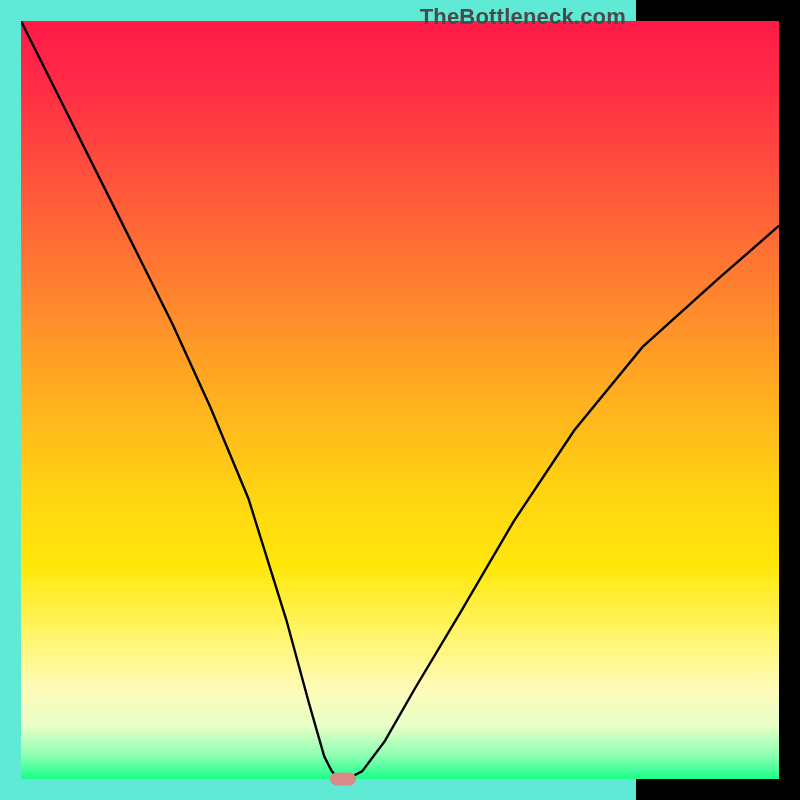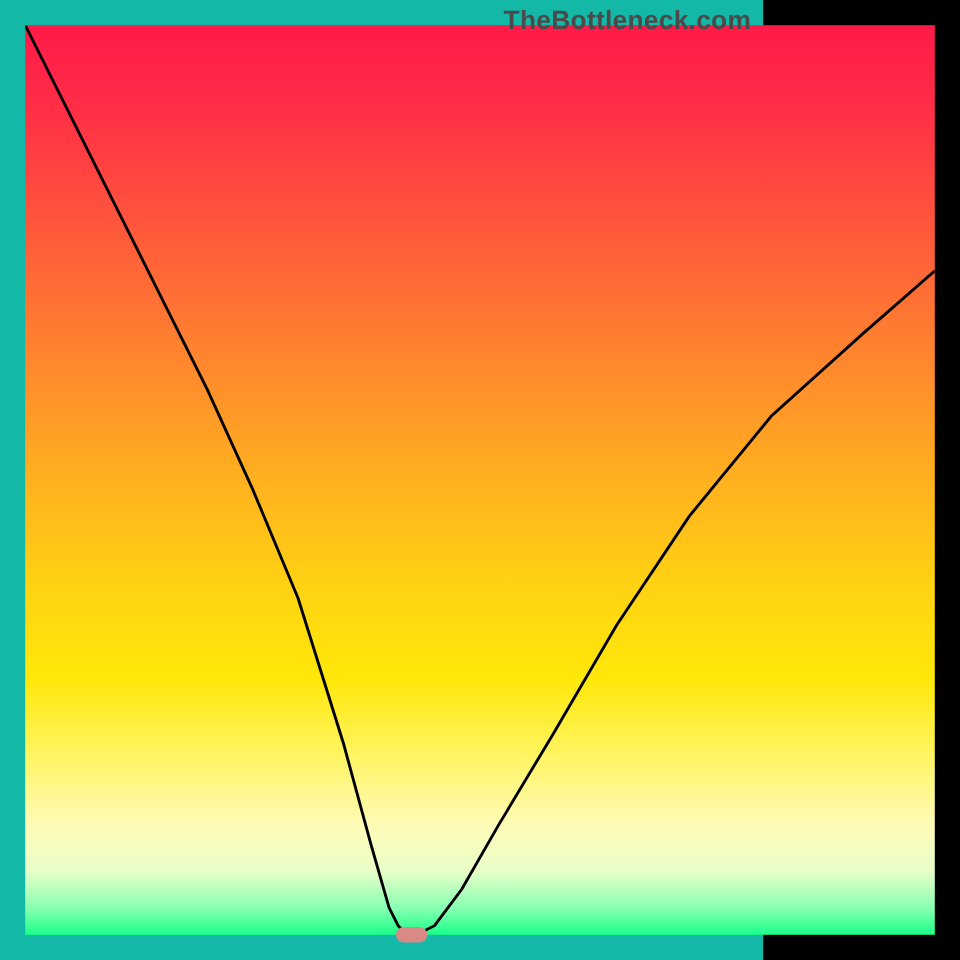--- a/index.html
+++ b/index.html
@@ -8,21 +8,21 @@
     width: 800px;
     height: 800px;
     background: #000;
     font-family: Arial, Helvetica, sans-serif;
     overflow: hidden;
   }
   .frame {
     position: relative;
     width: 636px;
     height: 800px;
-    background: #14b8a6;
+    background: #5eead4;
   }
   .watermark {
     position: absolute;
     top: 4px;
     right: 10px;
     color: #4a4a4a;
     font-size: 22px;
     font-weight: 600;
     letter-spacing: 0.2px;
     z-index: 5;

